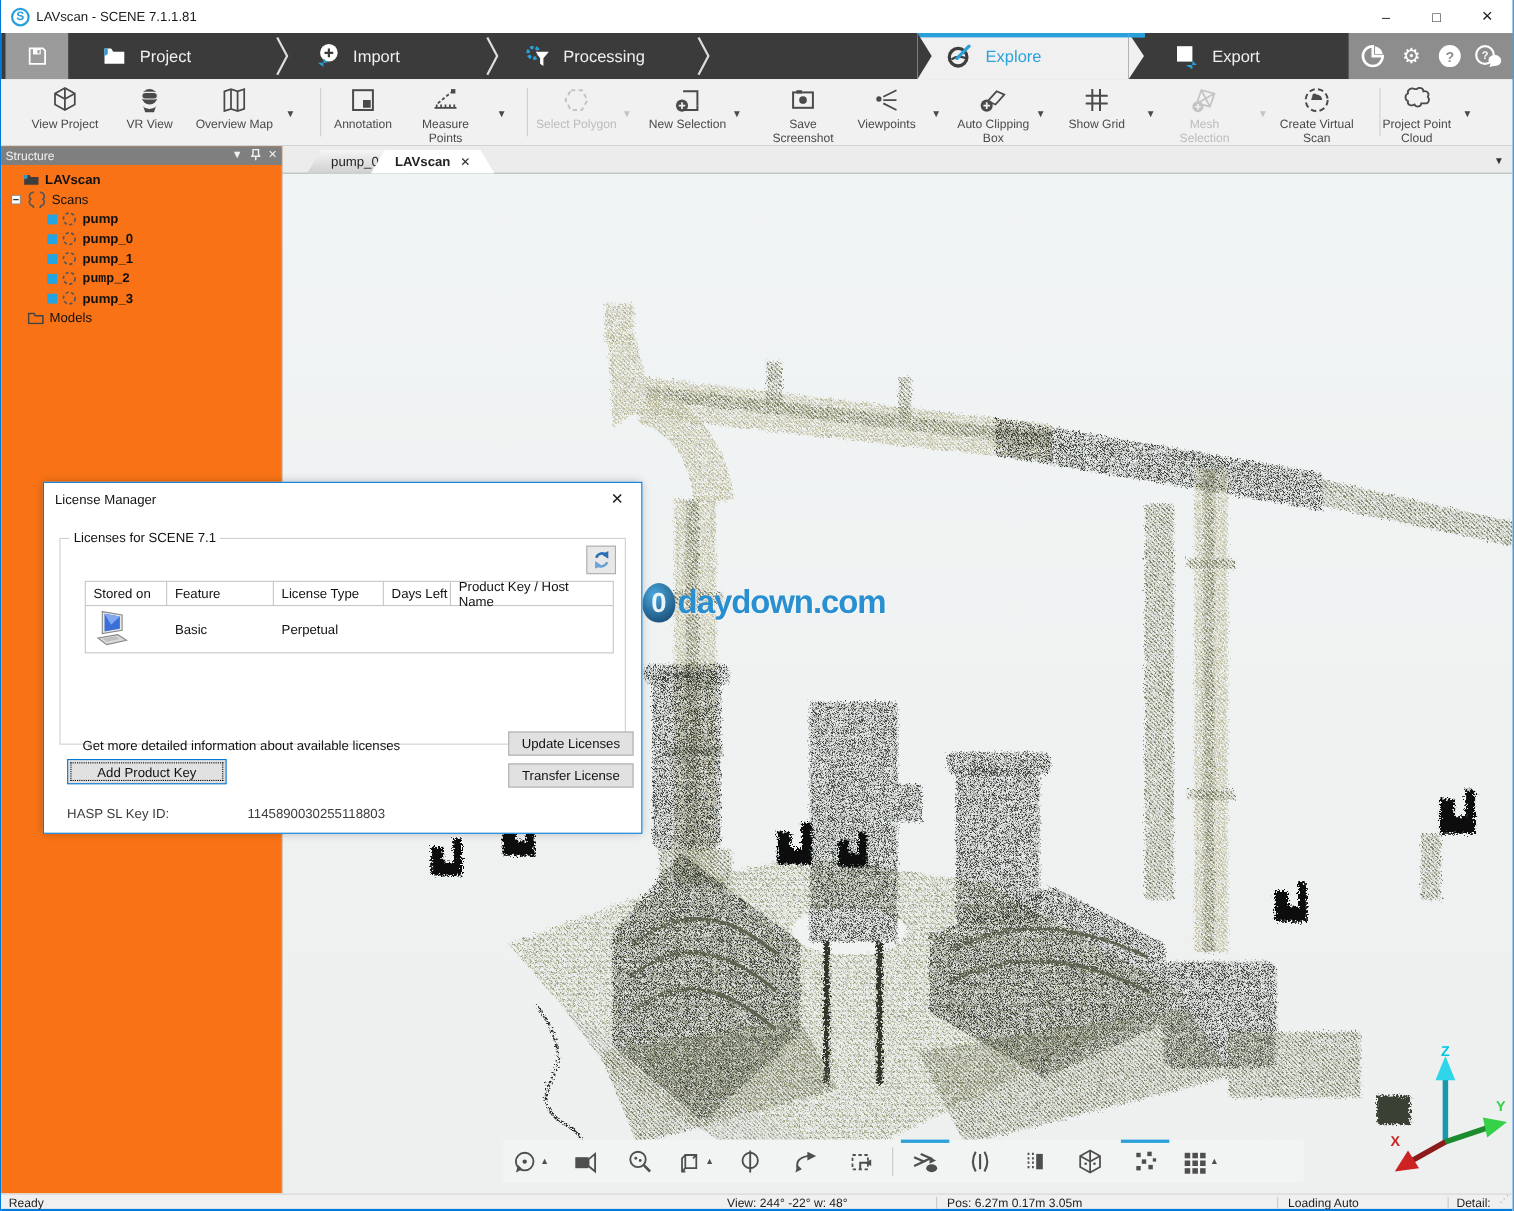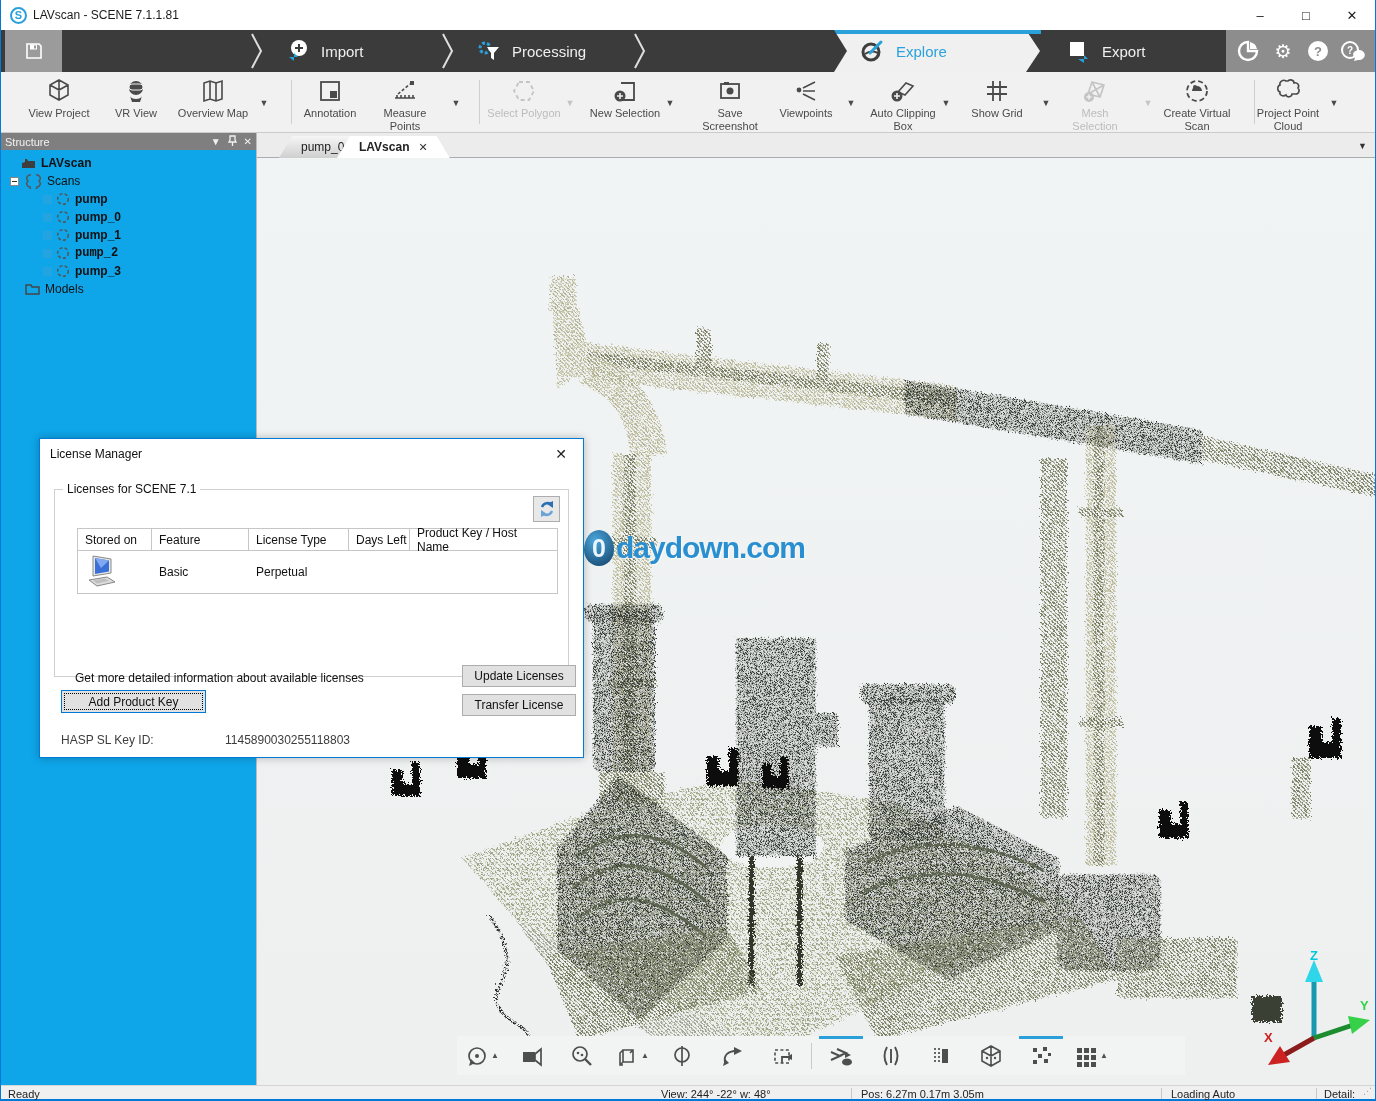--- a/index.html
+++ b/index.html
@@ -27,21 +27,21 @@
   
   .toolbar{position:absolute;left:0;top:72px;width:100%;height:61px;background:#f1f1f1;border-bottom:1px solid #c9cccc;}
   .tb-item{position:absolute;top:6px;text-align:center;color:#4a4a4a;cursor:default;}
   .tb-item svg{display:block;margin:0 auto;}
   .tb-lbl{font-size:11px;line-height:13px;margin-top:3px;color:#4a4a4a;}
   .tb-item.disabled,.tb-item.disabled .tb-lbl{color:#bcbcbc;}
   .tb-arrow{position:absolute;top:26px;font-size:9px;color:#4a4a4a;width:14px;text-align:center;}
   .tb-arrow.disabled{color:#c4c4c4;}
   .tb-sep{position:absolute;top:8px;height:44px;width:1px;background:#cfcfcf;}
   
-  .panel{position:absolute;left:0;top:133px;width:256px;bottom:16px;background:#0ea5e9;border-right:1px solid #b9bdbd;}
+  .panel{position:absolute;left:0;top:133px;width:256px;bottom:16px;background:#f97316;border-right:1px solid #b9bdbd;}
   .panel-hd{height:17px;background:#7f7f7f;color:#f2f2f2;font-size:11px;display:flex;align-items:center;padding:0 4px;}
   .panel-hd .sp{flex:1;}
   .ph-ic{color:#f2f2f2;font-size:10px;margin-left:7px;}
   .tree{font-size:12px;color:#111;padding-top:4px;}
   .trow{height:18px;display:flex;align-items:center;}
   .trow .nm{margin-left:5px;}
   .bold{font-weight:bold;}
   .bluebox{width:9px;height:9px;background:#23a3e0;display:inline-block;}
   
   .tabbar{position:absolute;left:256px;top:133px;right:0;height:25px;background:#ececec;border-bottom:1px solid #a9adad;}
@@ -111,20 +111,27 @@
     </div>
   </div>
 
   <div class="ribbon">
     <div class="save-btn">
       <svg width="20" height="20" viewBox="0 0 20 20">
           <path d="M3 3h12l2 2v12H3z" fill="none" stroke="#fff" stroke-width="1.6"></path>
           <rect x="6" y="3.5" width="7" height="5" fill="#fff"></rect>
           <rect x="10" y="4.5" width="2" height="3" fill="#9b9b9b"></rect>
         </svg>
+    </div>
+    <div class="rtab" style="left:64px;width:190px;">
+      <svg class="ic" width="26" height="22" viewBox="0 0 26 22">
+          <path d="M4 4h6l2 3h10v11H4z" fill="#fff"></path>
+          <path d="M4 4l3 0 0 5-3 2z" fill="#2aa0da"></path>
+        </svg>
+      <span>Project</span>
     </div>
     <div class="rtab" style="left:258px;width:188px;">
       <svg class="ic" width="26" height="24" viewBox="0 0 26 24">
           <circle cx="14" cy="9" r="8" fill="#fff"></circle>
           <path d="M14 5v8M10 9h8" stroke="#3b3b3b" stroke-width="2"></path>
           <path d="M4 18h9l-4-4v8z" fill="#2aa0da"></path>
         </svg>
       <span>Import</span>
     </div>
     <div class="rtab" style="left:449px;width:188px;">

